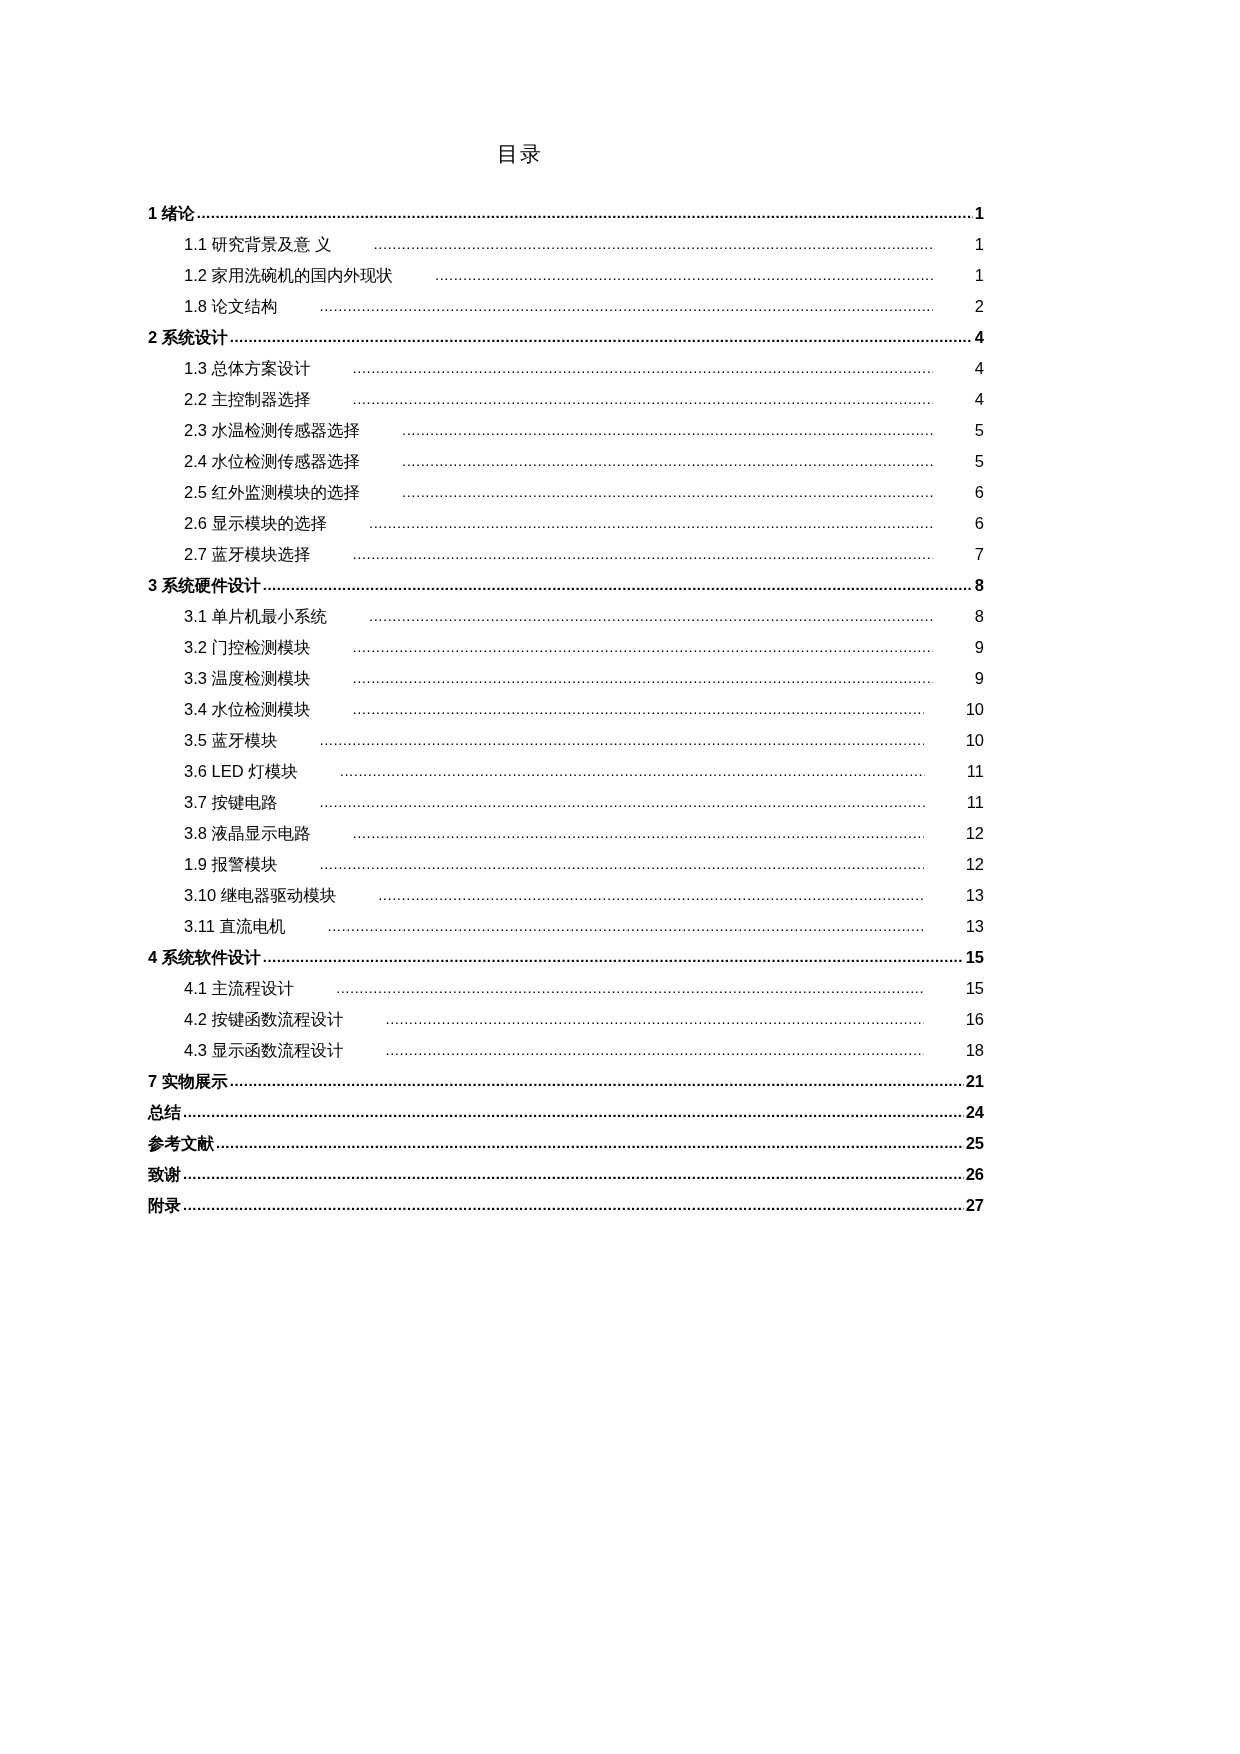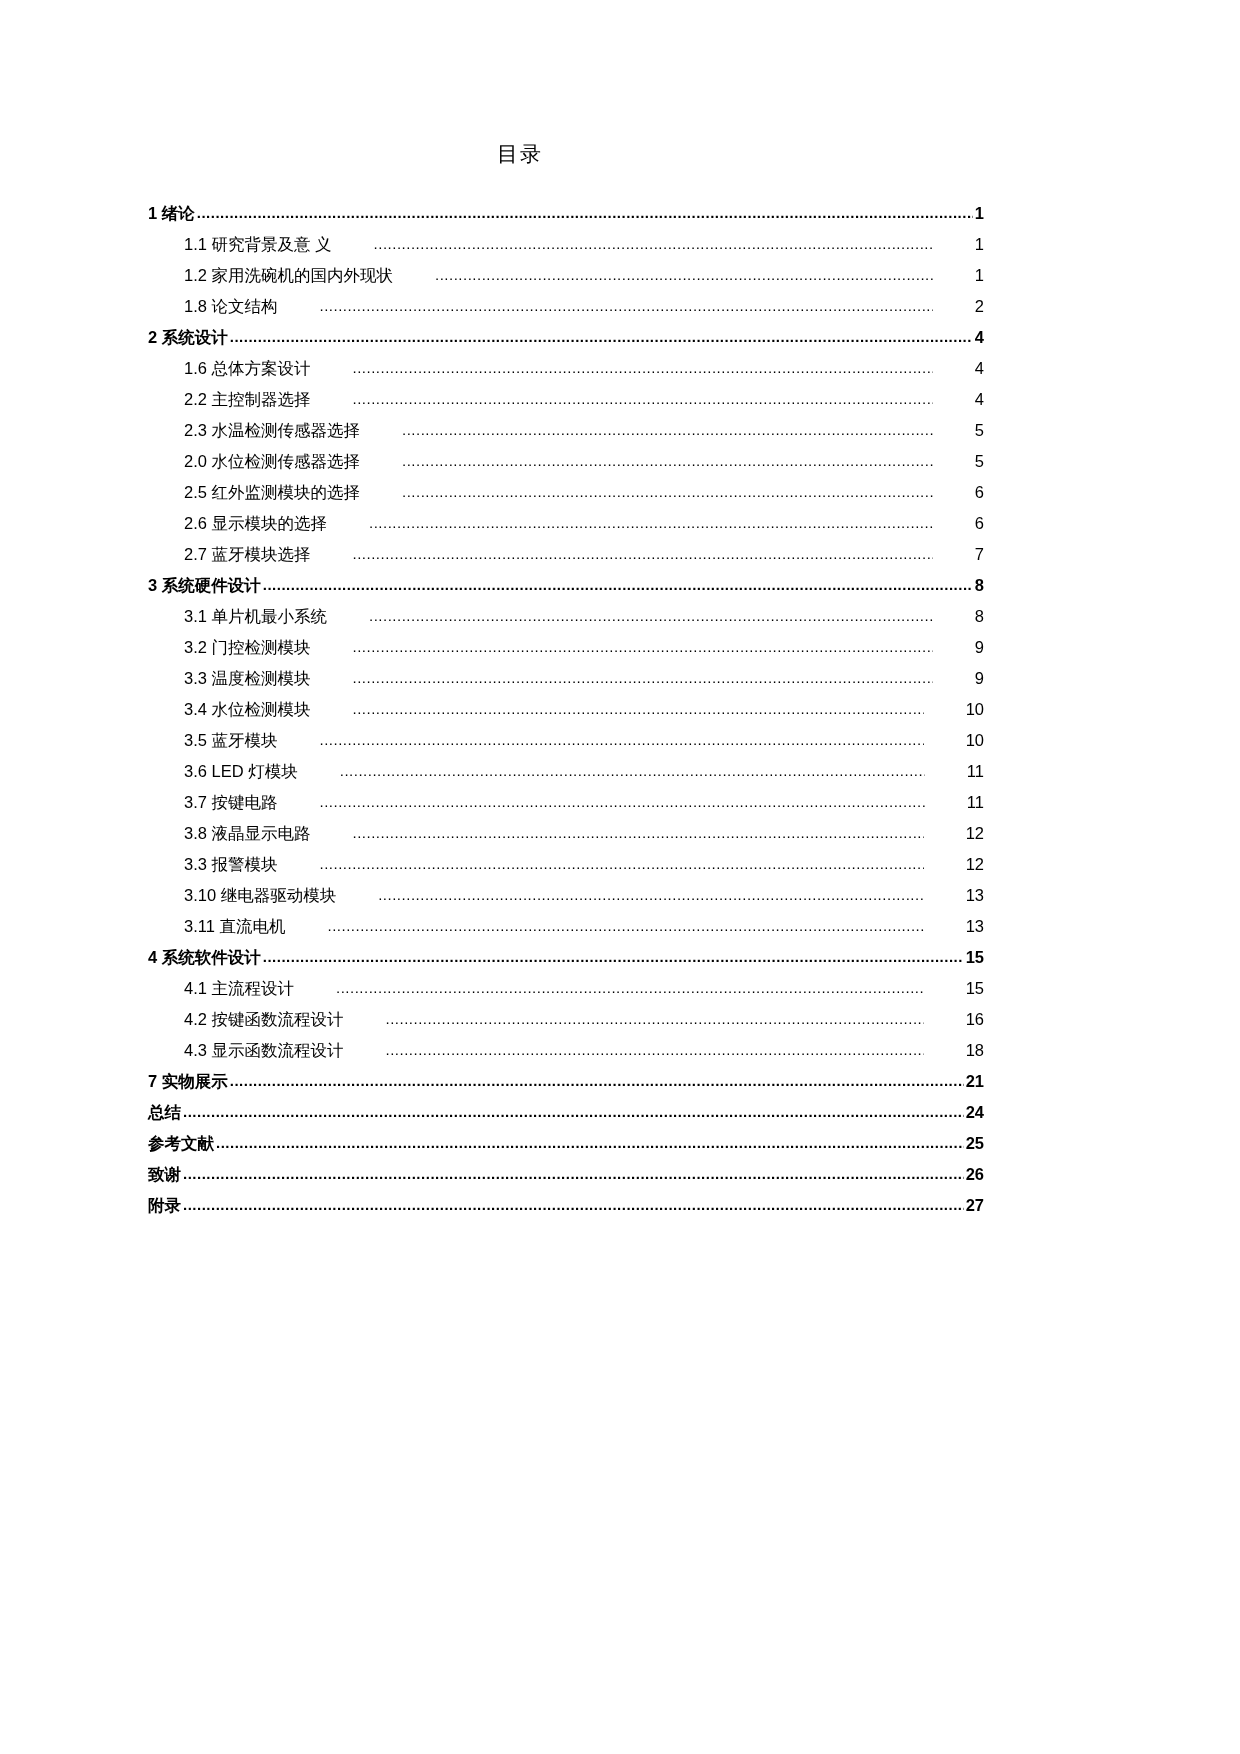--- a/index.html
+++ b/index.html
@@ -102,36 +102,36 @@
         <span class="label">1.8 论文结构</span>
         <span class="dots">............................................................................................................................................................................................................................</span>
         <span class="page-num">2</span>
       </div>
       <div class="toc-row lvl1">
         <span class="label">2 系统设计</span>
         <span class="dots">............................................................................................................................................................................................................................</span>
         <span class="page-num">4</span>
       </div>
       <div class="toc-row lvl2">
-        <span class="label">1.6 总体方案设计</span>
+        <span class="label">1.3 总体方案设计</span>
         <span class="dots">............................................................................................................................................................................................................................</span>
         <span class="page-num">4</span>
       </div>
       <div class="toc-row lvl2">
         <span class="label">2.2 主控制器选择</span>
         <span class="dots">............................................................................................................................................................................................................................</span>
         <span class="page-num">4</span>
       </div>
       <div class="toc-row lvl2">
         <span class="label">2.3 水温检测传感器选择</span>
         <span class="dots">............................................................................................................................................................................................................................</span>
         <span class="page-num">5</span>
       </div>
       <div class="toc-row lvl2">
-        <span class="label">2.0 水位检测传感器选择</span>
+        <span class="label">2.4 水位检测传感器选择</span>
         <span class="dots">............................................................................................................................................................................................................................</span>
         <span class="page-num">5</span>
       </div>
       <div class="toc-row lvl2">
         <span class="label">2.5 红外监测模块的选择</span>
         <span class="dots">............................................................................................................................................................................................................................</span>
         <span class="page-num">6</span>
       </div>
       <div class="toc-row lvl2">
         <span class="label">2.6 显示模块的选择</span>
@@ -182,21 +182,21 @@
         <span class="label">3.7 按键电路</span>
         <span class="dots">............................................................................................................................................................................................................................</span>
         <span class="page-num">11</span>
       </div>
       <div class="toc-row lvl2">
         <span class="label">3.8 液晶显示电路</span>
         <span class="dots">............................................................................................................................................................................................................................</span>
         <span class="page-num">12</span>
       </div>
       <div class="toc-row lvl2">
-        <span class="label">3.3 报警模块</span>
+        <span class="label">1.9 报警模块</span>
         <span class="dots">............................................................................................................................................................................................................................</span>
         <span class="page-num">12</span>
       </div>
       <div class="toc-row lvl2">
         <span class="label">3.10 继电器驱动模块</span>
         <span class="dots">............................................................................................................................................................................................................................</span>
         <span class="page-num">13</span>
       </div>
       <div class="toc-row lvl2">
         <span class="label">3.11 直流电机</span>

